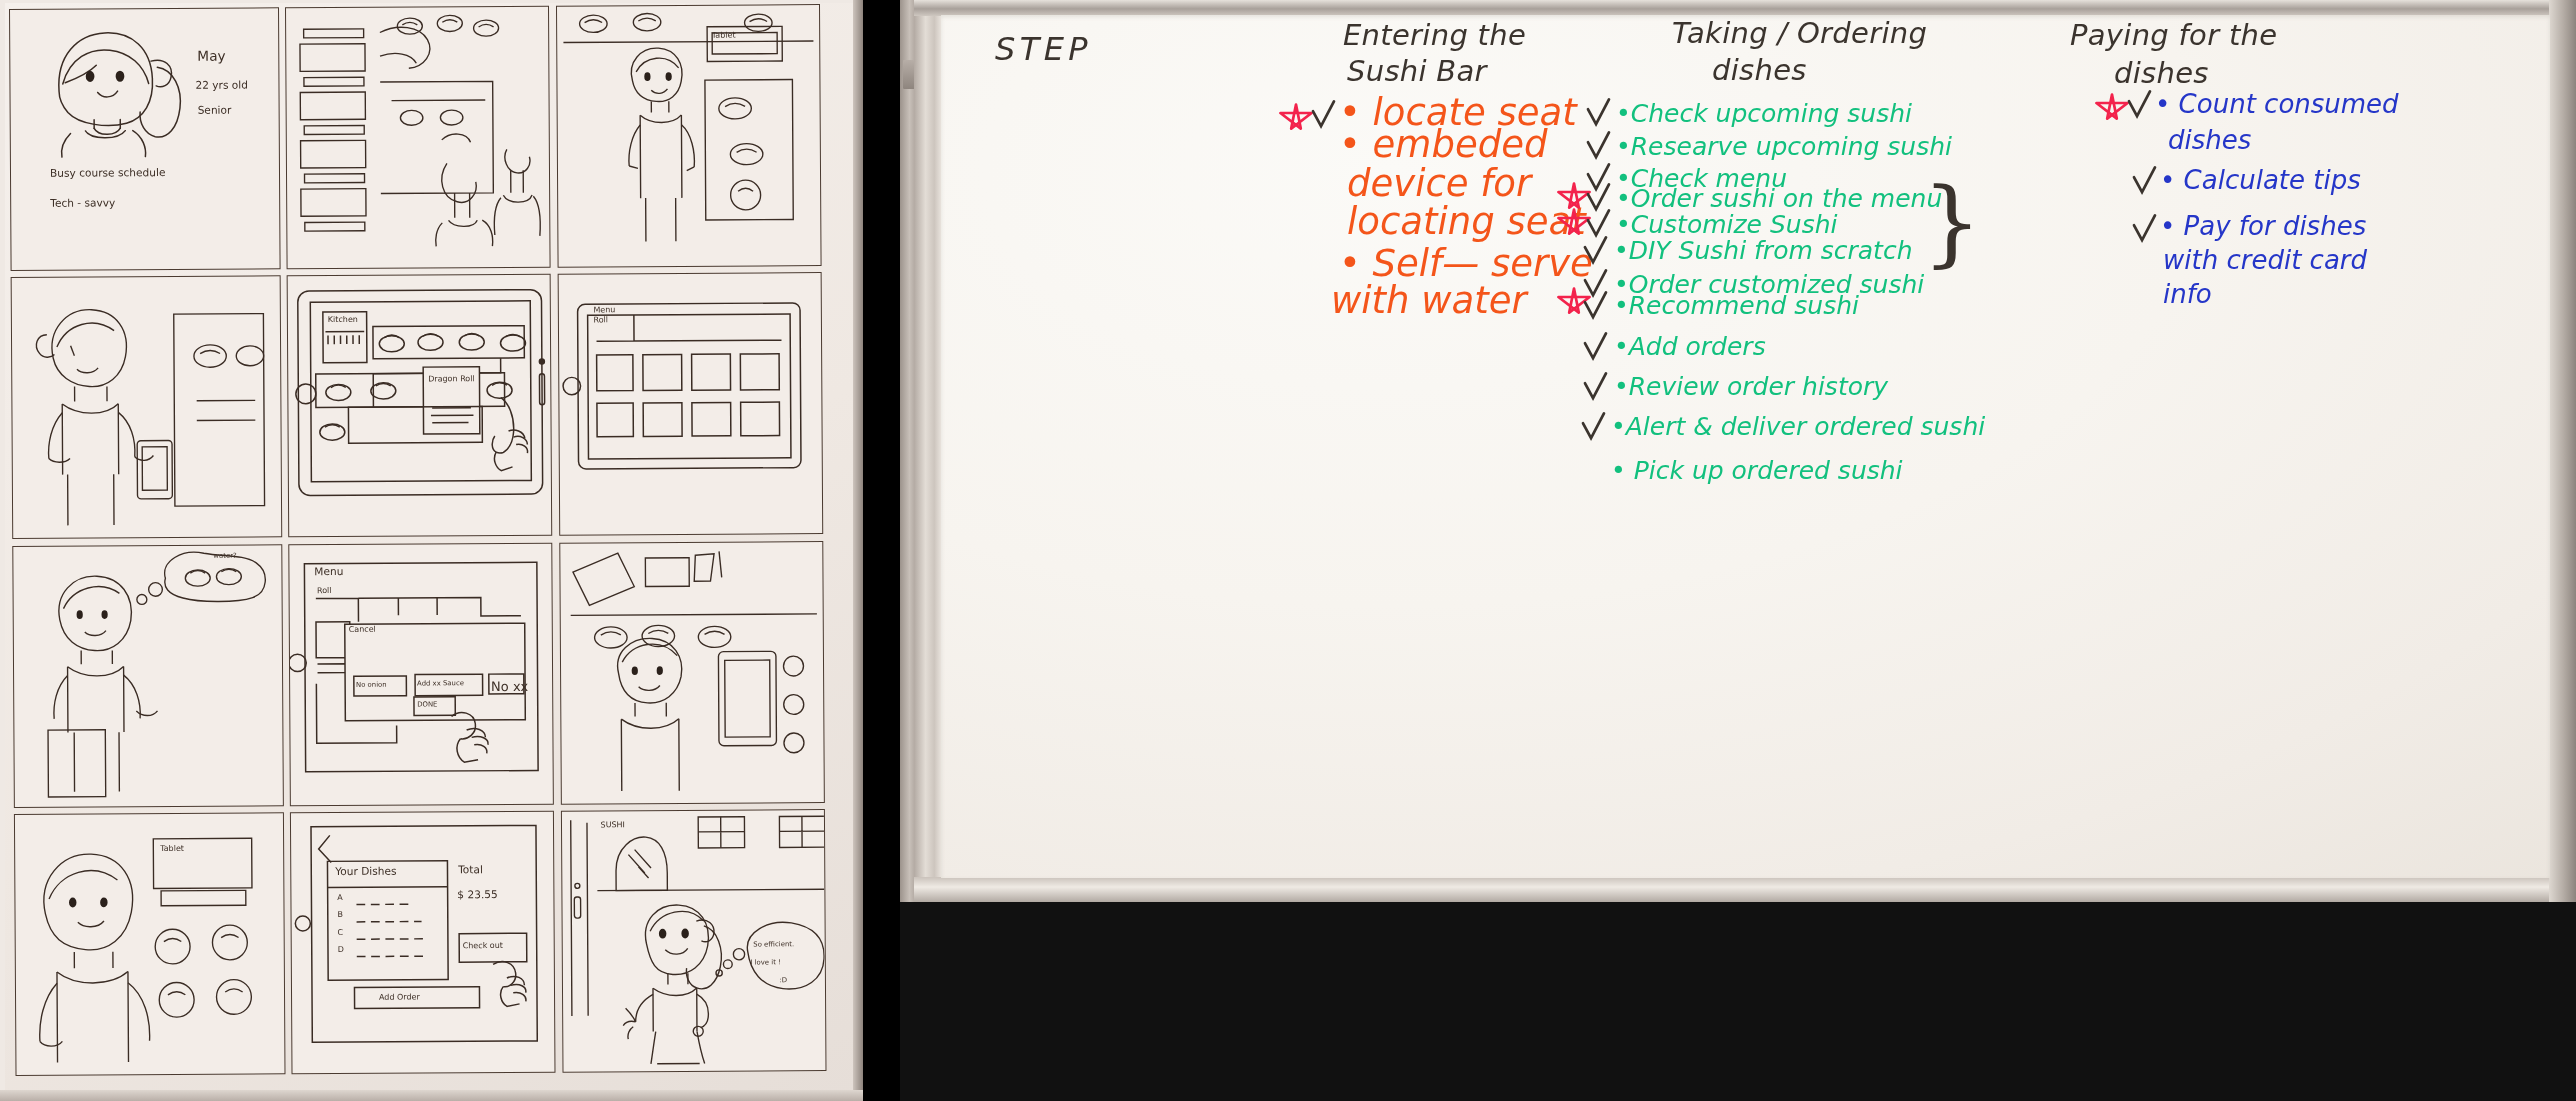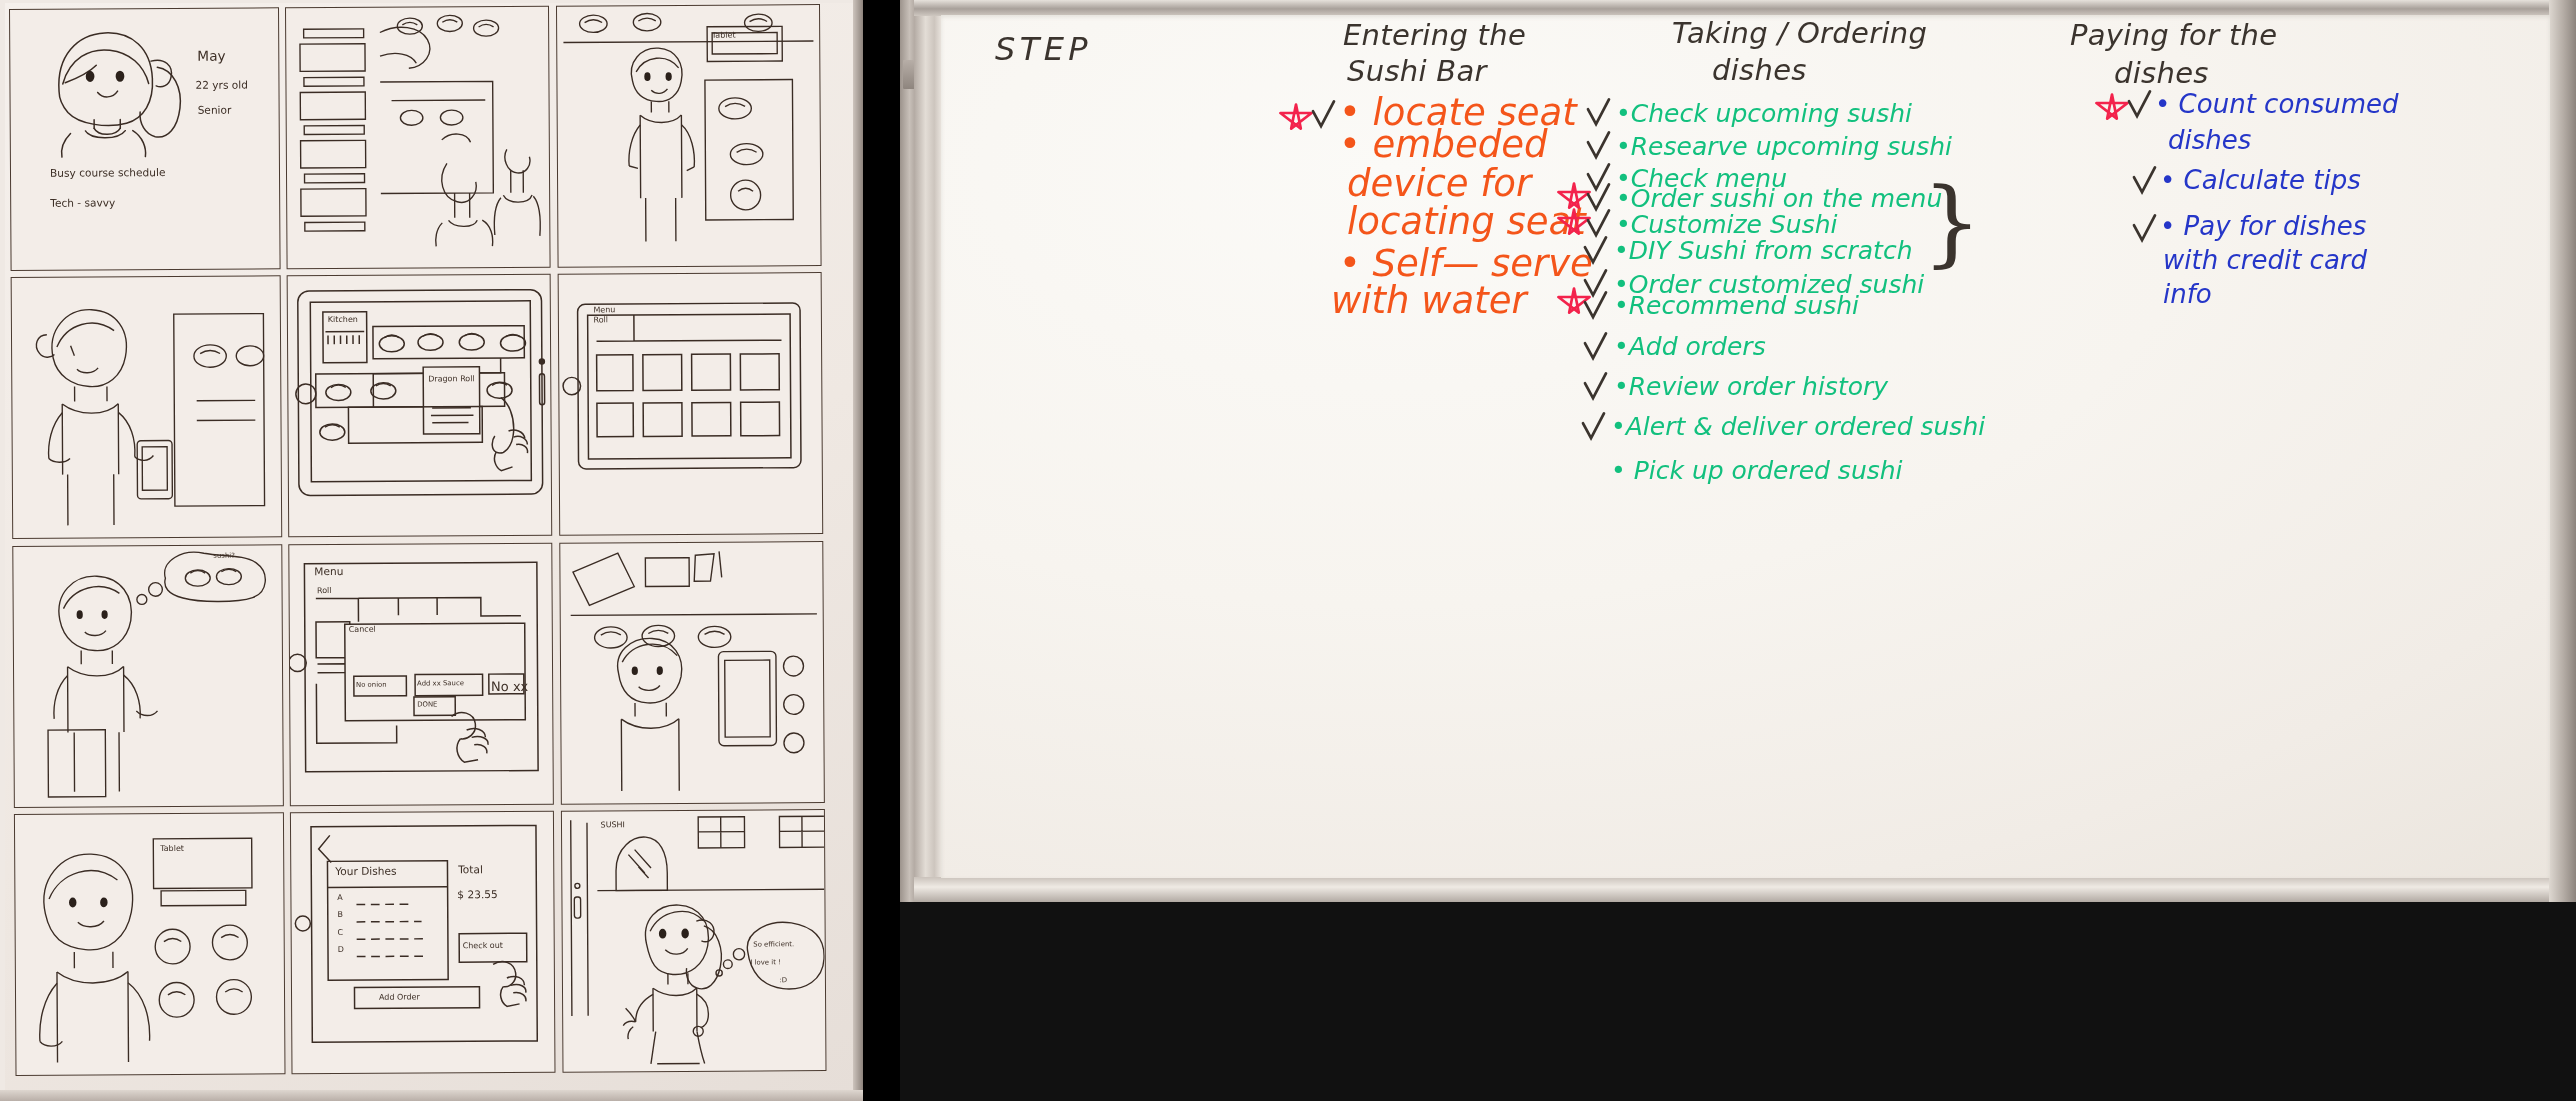--- a/index.html
+++ b/index.html
@@ -297,21 +297,21 @@
             <rect x="54" y="296" width="92" height="108"></rect>
             <circle cx="206" cy="86" r="8"></circle>
             <circle cx="228" cy="70" r="11"></circle>
             <path d="M244 52 C236 24 272 4 306 12 C338 18 370 14 390 28 C412 44 408 76 384 84 C360 92 300 92 272 84 C248 78 240 66 244 52Z"></path>
             <ellipse cx="296" cy="52" rx="20" ry="13"></ellipse>
               <path d="M284 44 q12 -8 24 0"></path>
             <ellipse cx="346" cy="50" rx="20" ry="13"></ellipse>
               <path d="M334 42 q12 -8 24 0"></path>
           </g>
         </svg>
-        <div class="sb-t" style="left:200px;top:6.2px;font-size:6.9px;">sushi?</div>
+        <div class="sb-t" style="left:200px;top:6.2px;font-size:6.9px;">water?</div>
       </div>
 
       <div class="sb-cell">
         <svg class="sb-ink" viewBox="0 0 420 420" preserveAspectRatio="none">
           <g fill="none" stroke="#3a2c24" stroke-width="2.4">
             <rect x="24" y="30" width="372" height="336"></rect>
             <path d="M42 86 L110 86 L110 124 M110 86 L306 86 L306 116 L370 116"></path>
             <path d="M174 86 L174 114 M236 86 L236 114"></path>
             <rect x="42" y="124" width="54" height="58"></rect>
             <path d="M44 192 L92 192 L92 206 L44 206"></path>

